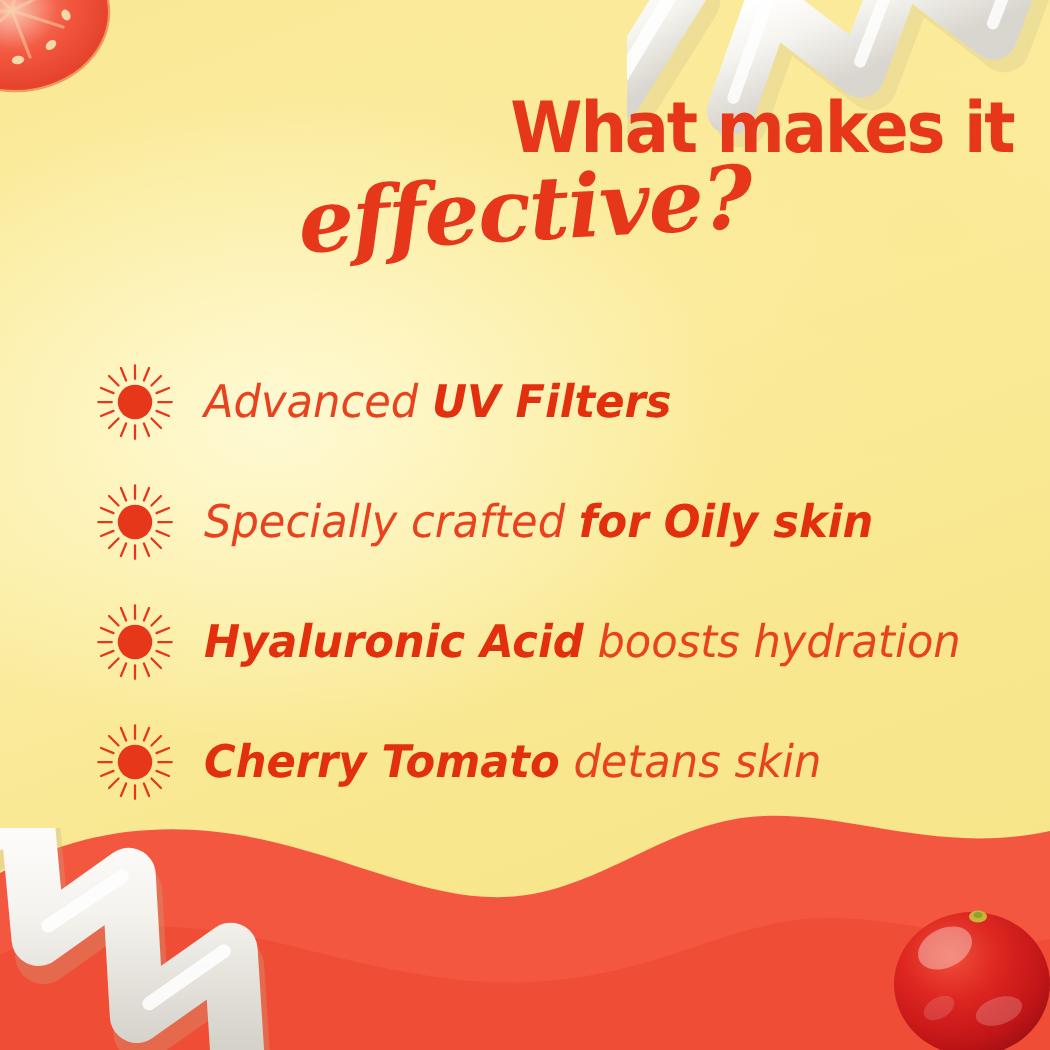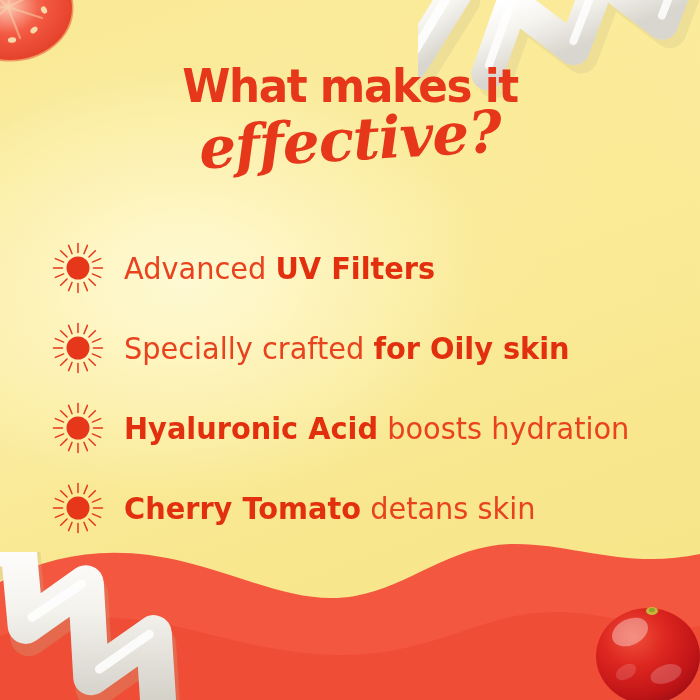--- a/index.html
+++ b/index.html
@@ -26,21 +26,21 @@
     pointer-events: none;
   }
   #bg-art-layer { position:absolute; inset:0; overflow:hidden; }
 
   
   #headline {
     position: absolute;
     left: 0;
     right: 0;
     top: 62px;
-    text-align: center;
+    text-align: right;
   }
   #headline-main {
     display: block;
     font-family: "DejaVu Sans", sans-serif;
     font-weight: 700;
     font-size: 47px;
     line-height: 1;
     letter-spacing: -1.6px;
     color: #e6371b;
     transform: scaleX(0.93);
@@ -63,26 +63,27 @@
     font-size: 58px;
     line-height: 1;
     letter-spacing: -1px;
     color: #e6371b;
     white-space: nowrap;
   }
 
   
   #benefit-list {
     position: absolute;
-    left: 52px;
+    left: 64px;
     top: 228px;
     width: 620px;
     list-style: none;
     margin: 0;
     padding: 0;
+    font-style: italic;
   }
   .benefit-row {
     display: flex;
     align-items: center;
     height: 80px;
   }
   .sun-icon {
     flex: 0 0 52px;
     width: 52px;
     height: 52px;

